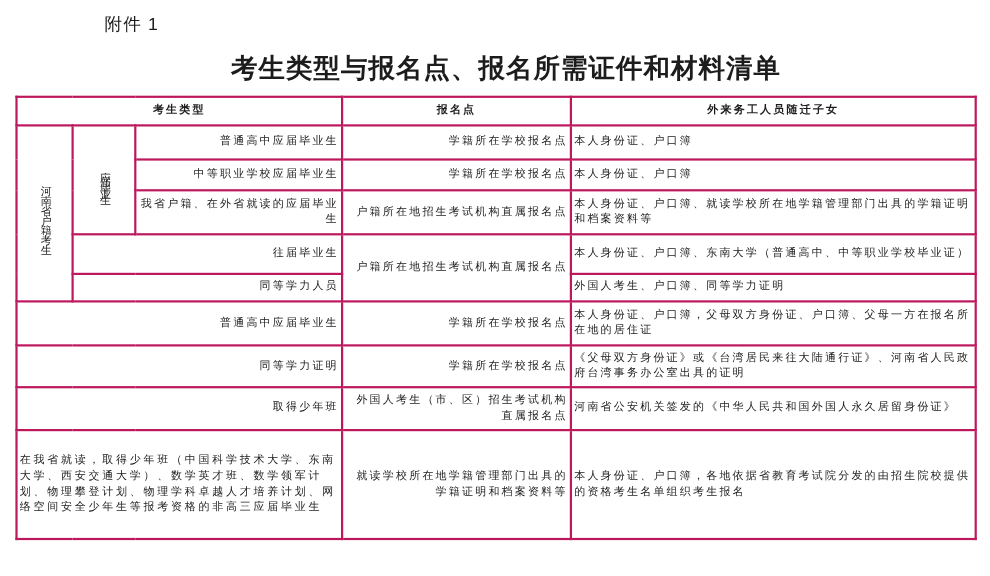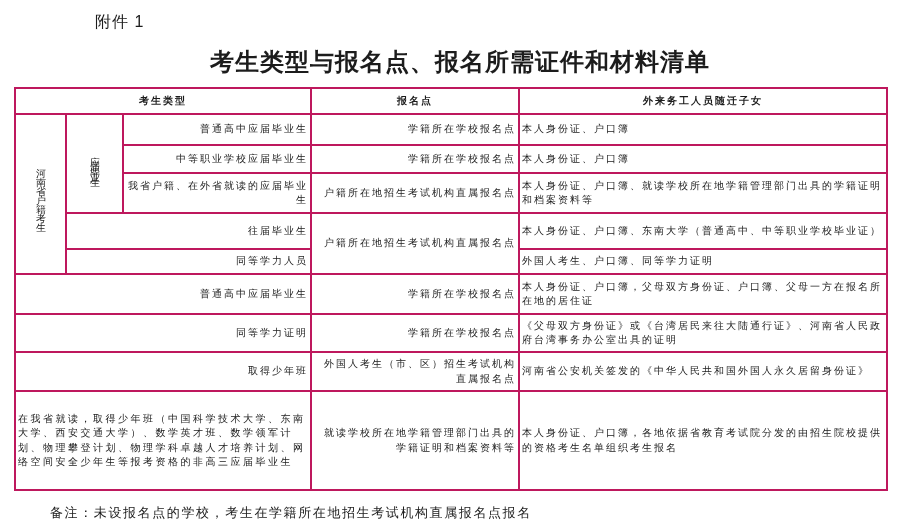--- a/index.html
+++ b/index.html
@@ -153,15 +153,14 @@
     </tr>
 
     <tr style="height:99px">
       <td colspan="3" class="bigtype">在我省就读，取得少年班（中国科学技术大学、东南大学、西安交通大学）、数学英才班、数学领军计划、物理攀登计划、物理学科卓越人才培养计划、网络空间安全少年生等报考资格的非高三应届毕业生</td>
       <td class="c">就读学校所在地学籍管理部门出具的学籍证明和档案资料等</td>
       <td class="mat">本人身份证、户口簿，各地依据省教育考试院分发的由招生院校提供的资格考生名单组织考生报名</td>
     </tr>
   </tbody>
     </table>
 
-  <div class="note">备注：未设报名点的学校，考生在学籍所在地招生考试机构直属报名点报名</div>
 
 </div>
 
 </body></html>

